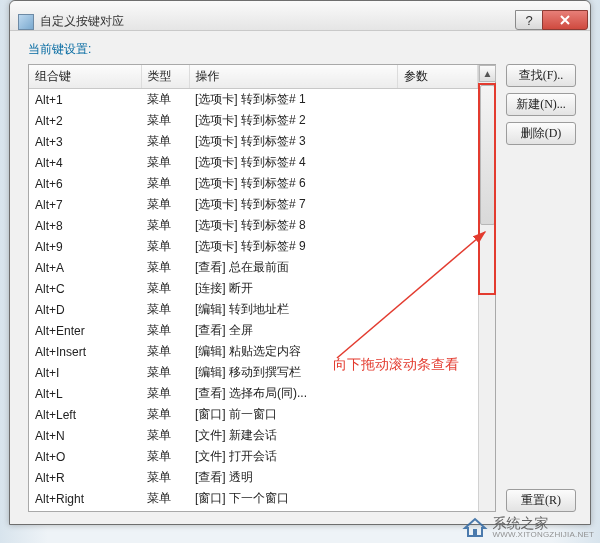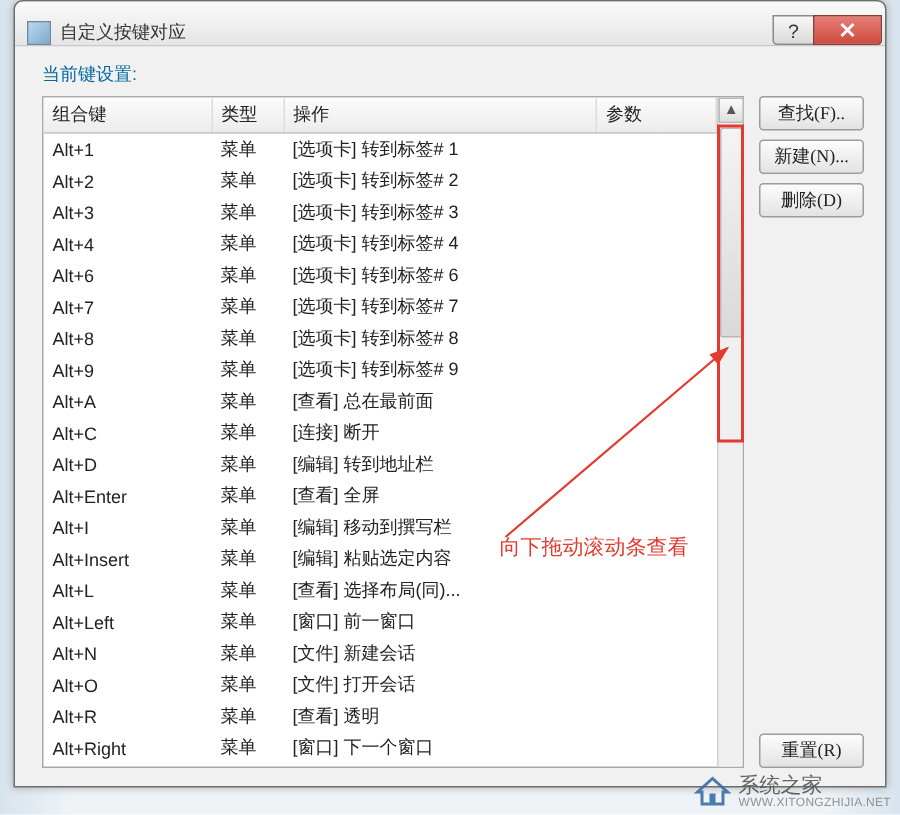--- a/index.html
+++ b/index.html
@@ -282,29 +282,29 @@
                   <td>[编辑] 转到地址栏</td>
                   <td></td>
                 </tr>
                 <tr>
                   <td>Alt+Enter</td>
                   <td>菜单</td>
                   <td>[查看] 全屏</td>
                   <td></td>
                 </tr>
                 <tr>
+                  <td>Alt+Insert</td>
+                  <td>菜单</td>
+                  <td>[编辑] 粘贴选定内容</td>
+                  <td></td>
+                </tr>
+                <tr>
                   <td>Alt+I</td>
                   <td>菜单</td>
                   <td>[编辑] 移动到撰写栏</td>
-                  <td></td>
-                </tr>
-                <tr>
-                  <td>Alt+Insert</td>
-                  <td>菜单</td>
-                  <td>[编辑] 粘贴选定内容</td>
                   <td></td>
                 </tr>
                 <tr>
                   <td>Alt+L</td>
                   <td>菜单</td>
                   <td>[查看] 选择布局(同)...</td>
                   <td></td>
                 </tr>
                 <tr>
                   <td>Alt+Left</td>

